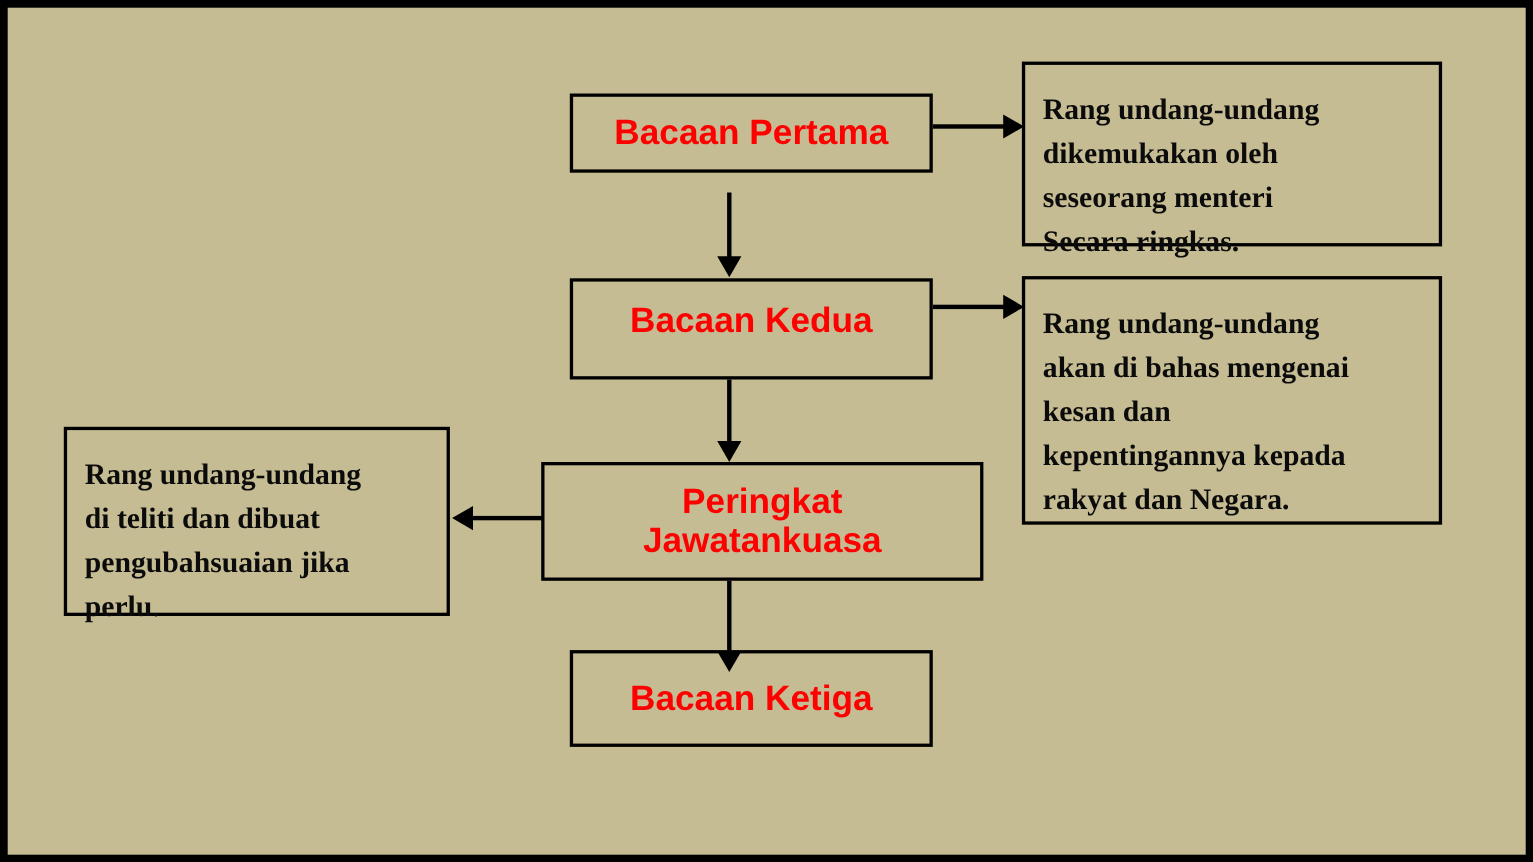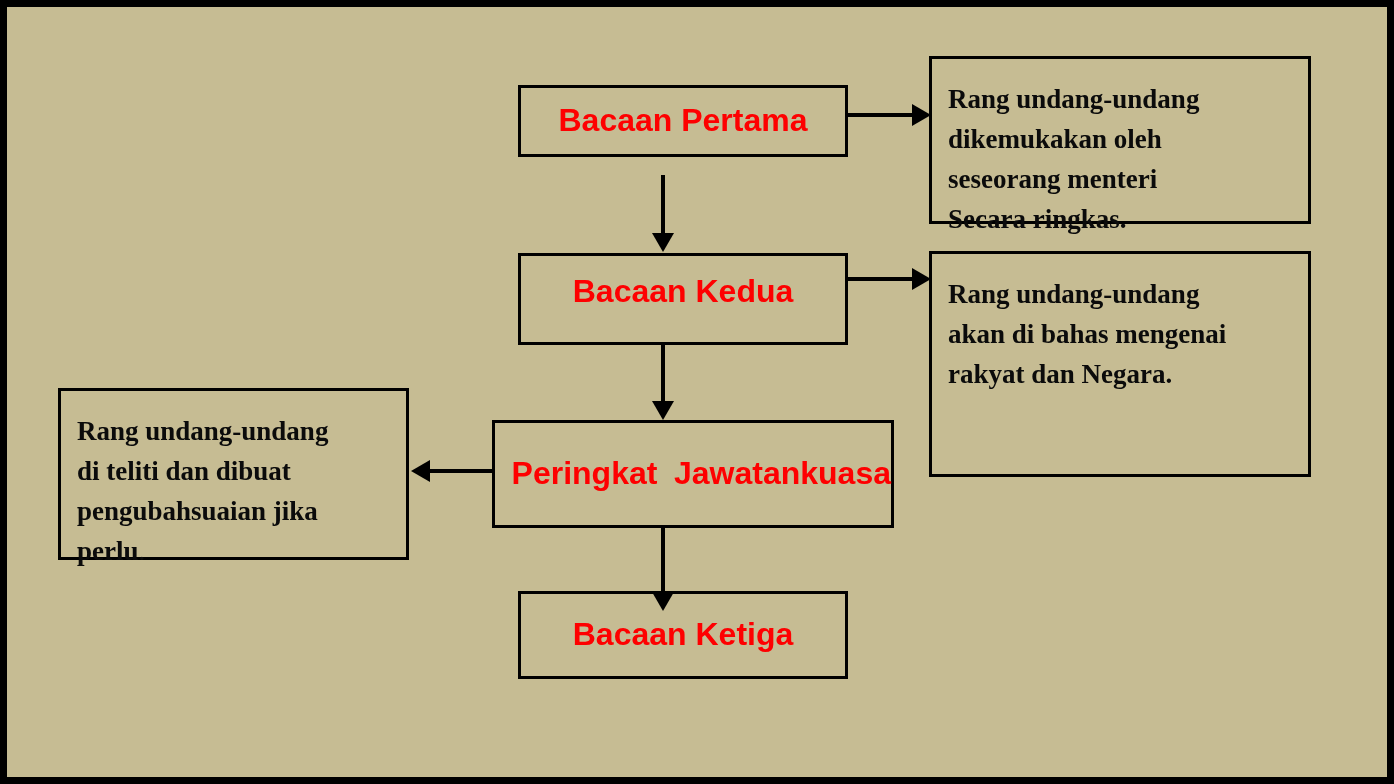--- a/index.html
+++ b/index.html
@@ -98,39 +98,41 @@
   <div id="canvas">
 
     <div class="node stage" style="left:511px; top:78px; width:330px; height:72px; align-items:center;">
       <span class="label">Bacaan Pertama</span>
     </div>
 
     <div class="node stage" style="left:511px; top:246px; width:330px; height:92px; align-items:flex-start; padding-top:18px;justify-content:flex-end;">
       <span class="label">Bacaan Kedua</span>
     </div>
 
-    <div class="node stage" style="left:485px; top:413px; width:402px; height:108px; align-items:center; flex-direction:row; justify-content:center;">
+    <div class="node stage" style="left:485px; top:413px; width:402px; height:108px; align-items:center; flex-direction:column; justify-content:center;">
       <span class="label">Peringkat</span>
       <span class="label">Jawatankuasa</span>
     </div>
 
     <div class="node stage" style="left:511px; top:584px; width:330px; height:88px; align-items:center;">
       <span class="label">Bacaan Ketiga</span>
     </div>
 
     <div class="node note" style="left:922px; top:49px; width:382px; height:168px;">
       <span class="label">Rang undang-undang</span>
       <span class="label">dikemukakan oleh</span>
       <span class="label">seseorang menteri</span>
       <span class="label">Secara ringkas.</span>
     </div>
 
     <div class="node note" style="left:922px; top:244px; width:382px; height:226px;">
       <span class="label">Rang undang-undang</span>
       <span class="label">akan di bahas mengenai</span>
+      <span class="label">kesan dan</span>
+      <span class="label">kepentingannya kepada</span>
       <span class="label">rakyat dan Negara.</span>
     </div>
 
     <div class="node note" style="left:51px; top:381px; width:351px; height:172px;">
       <span class="label">Rang undang-undang</span>
       <span class="label">di teliti dan dibuat</span>
       <span class="label">pengubahsuaian jika</span>
       <span class="label"><span>perlu</span><span class="tail">.</span></span>
     </div>
 

